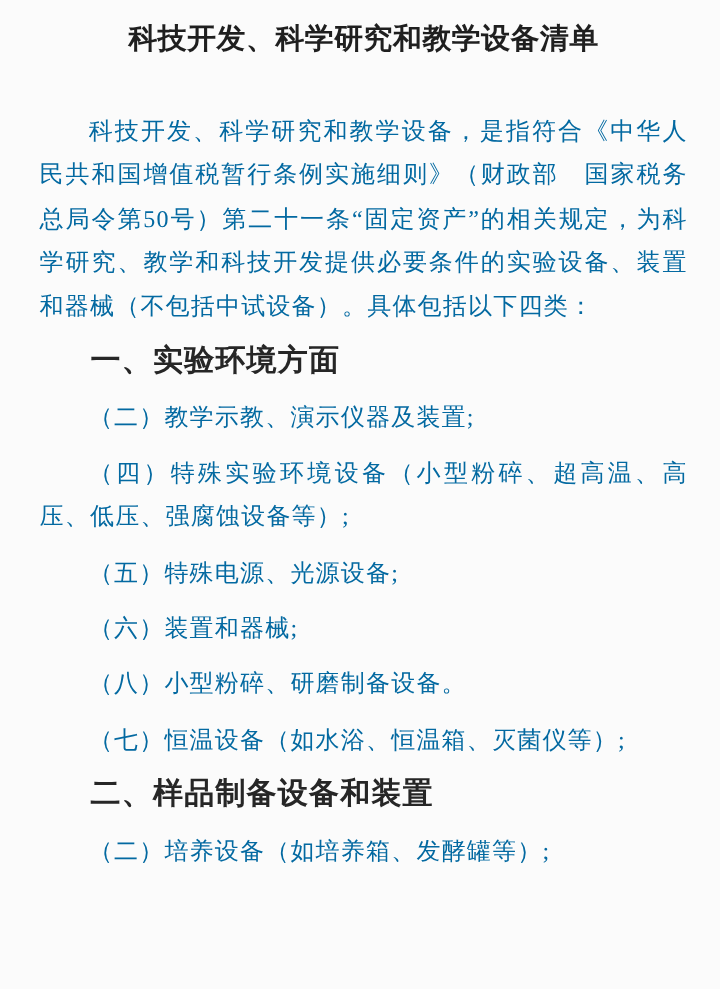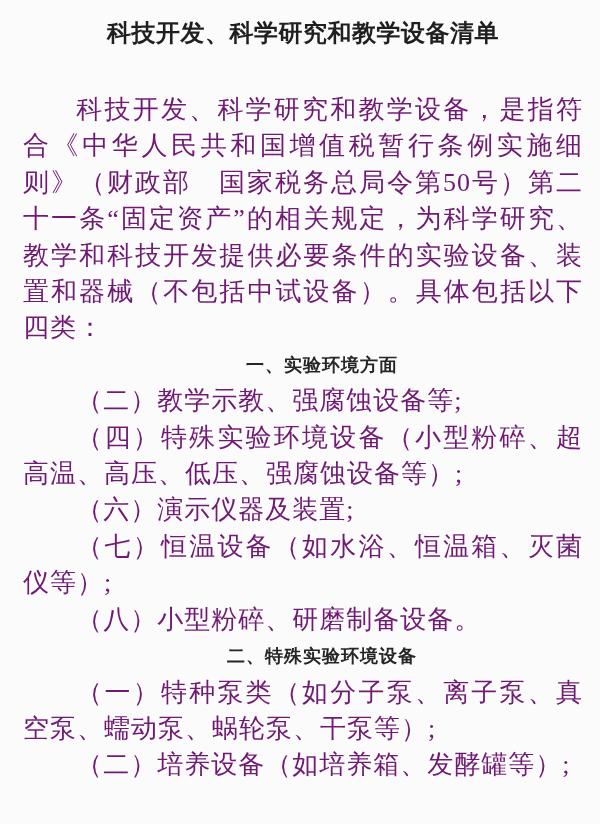--- a/index.html
+++ b/index.html
@@ -25,57 +25,56 @@
     color: #1f1f1f;
     text-align: center;
     line-height: 30px;
     letter-spacing: 0.5px;
     font-family: "Liberation Serif", "DejaVu Serif", serif;
   }
   .doc-body {
     margin-top: 44px;
   }
   .para {
-    margin: 0;
-    font-size: 26px;
+    margin: 10px;
+    font-size: 20px;
     line-height: 36.4px;
     letter-spacing: 1px;
     text-align: justify;
     text-justify: inter-ideograph;
     text-indent: 2.05em;
-    color: #701a75;
+    color: #0369a1;
   }
   .section-heading {
     margin: 0;
-    font-size: 18px;
+    font-size: 25px;
     font-weight: bold;
     line-height: 36.4px;
     letter-spacing: 1px;
     text-indent: 2.1em;
     color: #262626;
-    font-family: Liberation Serif, serif;
-    text-align: center;
+    font-family: Liberation Mono, monospace;
   }
 </style>
 </head>
 <body>
 
 <div class="page">
   <h1 class="doc-title">科技开发、科学研究和教学设备清单</h1>
 
   <div class="doc-body">
     <p class="para">科技开发、科学研究和教学设备，是指符合《中华人民共和国增值税暂行条例实施细则》（财政部　国家税务总局令第50号）第二十一条“固定资产”的相关规定，为科学研究、教学和科技开发提供必要条件的实验设备、装置和器械（不包括中试设备）。具体包括以下四类：</p>
 
     <h2 class="section-heading">一、实验环境方面</h2>
 
-    <p class="para">（二）教学示教、强腐蚀设备等;</p>
+    <p class="para">（二）教学示教、演示仪器及装置;</p>
     <p class="para">（四）特殊实验环境设备（小型粉碎、超高温、高压、低压、强腐蚀设备等）;</p>
-    <p class="para">（六）演示仪器及装置;</p>
+    <p class="para">（五）特殊电源、光源设备;</p>
+    <p class="para">（六）装置和器械;</p>
+    <p class="para">（八）小型粉碎、研磨制备设备。</p>
     <p class="para">（七）恒温设备（如水浴、恒温箱、灭菌仪等）;</p>
-    <p class="para">（八）小型粉碎、研磨制备设备。</p>
 
-    <h2 class="section-heading">二、特殊实验环境设备</h2>
+    <h2 class="section-heading">二、样品制备设备和装置</h2>
 
-    <p class="para">（一）特种泵类（如分子泵、离子泵、真空泵、蠕动泵、蜗轮泵、干泵等）;</p>
     <p class="para">（二）培养设备（如培养箱、发酵罐等）;</p>
 
   </div>
 </div>
 
 </body></html>

